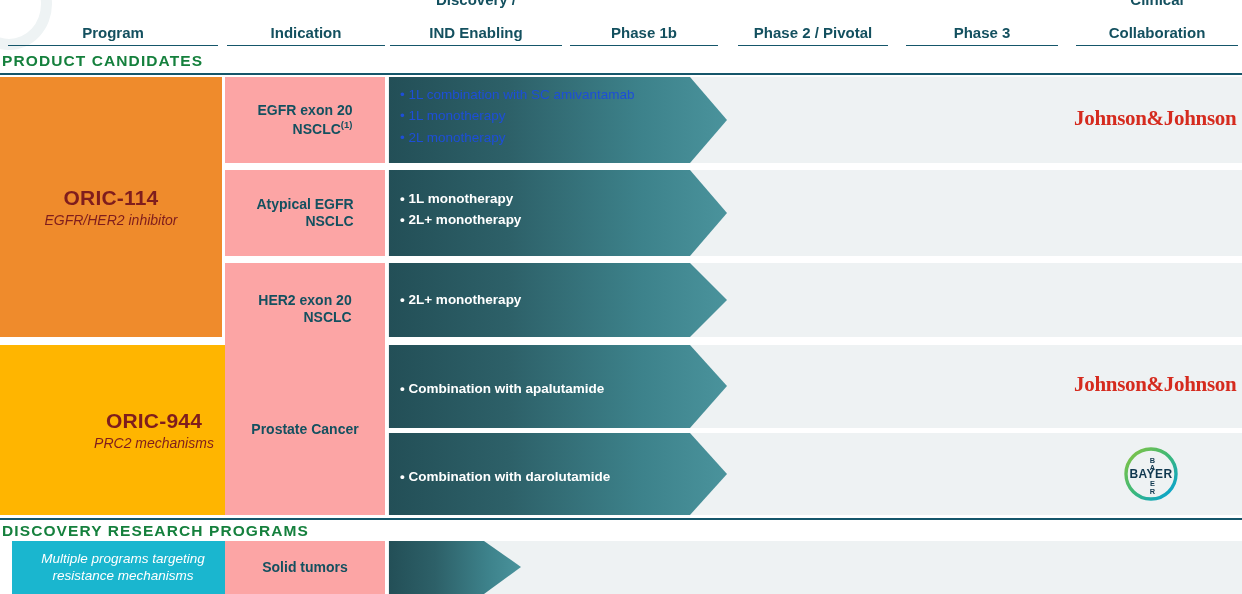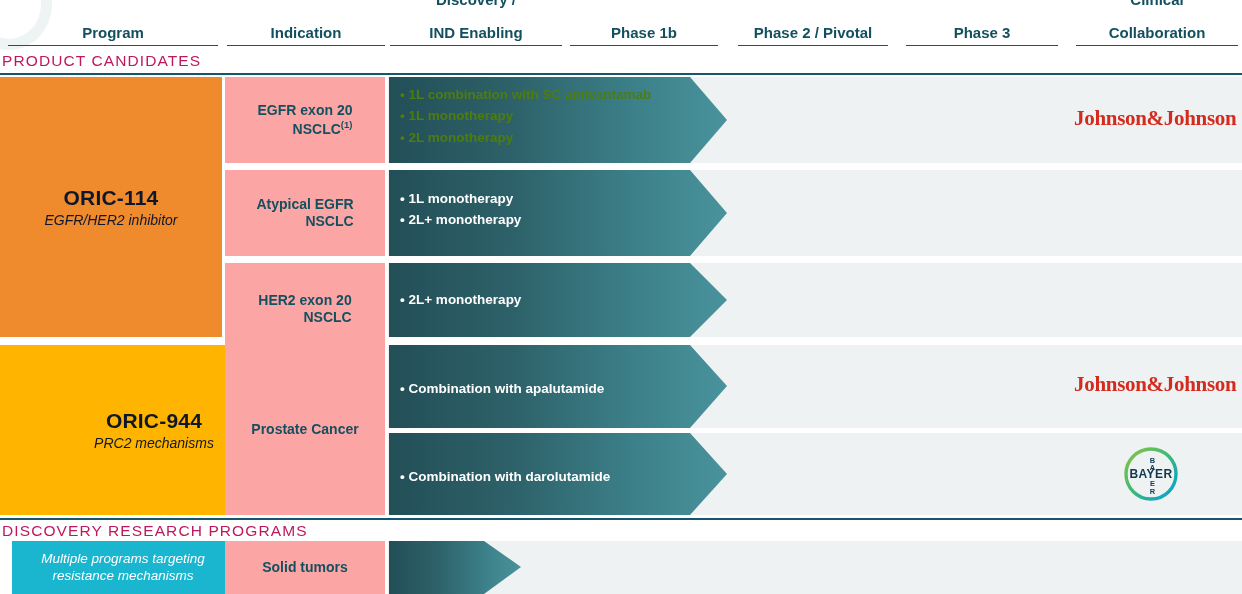--- a/index.html
+++ b/index.html
@@ -27,33 +27,33 @@
     display:flex;align-items:flex-end;justify-content:center;
     text-align:center;line-height:1.12;
     padding-bottom:3px;box-sizing:border-box;
     border-bottom:1.6px solid #15566a;
   }
   .hcell span{display:block;width:100%;}
 
   
   .section-title{
     position:absolute;left:2px;
-    color:#be185d;font-weight:normal;font-size:15.5px;
+    color:#15803d;font-weight:bold;font-size:15.5px;
     letter-spacing:1.1px;
   }
   .section-rule{
     position:absolute;left:0;width:1242px;height:1.6px;background:#15566a;
   }
 
   
   .prog{
     position:absolute;
     display:flex;flex-direction:column;
     align-items:center;justify-content:center;
-    color:#0f172a;text-align:center;
+    color:#7f1d1d;text-align:center;
   }
   .prog .pname{font-size:21px;font-weight:bold;letter-spacing:.2px;}
   .prog .psub{font-size:14px;font-style:italic;margin-top:2px;}
 
   .disc-prog{
     position:absolute;
     display:flex;align-items:center;justify-content:center;
     color:#ffffff;text-align:center;
     font-style:italic;font-size:13.5px;line-height:1.25;
   }
@@ -155,21 +155,21 @@
       </linearGradient>
     </defs>
     <polygon points="389,77 690,77 727,120 690,163 389,163" fill="url(#barGrad)"></polygon>
     <polygon points="389,170 690,170 727,213 690,256 389,256" fill="url(#barGrad)"></polygon>
     <polygon points="389,263 690,263 727,300 690,337 389,337" fill="url(#barGrad)"></polygon>
     <polygon points="389,345 690,345 727,386 690,428 389,428" fill="url(#barGrad)"></polygon>
     <polygon points="389,433 690,433 727,474 690,515 389,515" fill="url(#barGrad)"></polygon>
     <polygon points="389,541 484,541 521,567 484,594 389,594" fill="url(#barGrad)"></polygon>
   </svg>
 
-  <div style="position:absolute;left:400px;top:84px;width:300px;color:#4d7c0f;font-size:13.5px;font-weight:bold;line-height:1.58;">
+  <div style="position:absolute;left:400px;top:84px;width:300px;color:#1d4ed8;font-size:13.5px;font-weight:normal;line-height:1.58;">
     <div>•&nbsp;<span>1L combination with SC amivantamab</span></div>
     <div>•&nbsp;<span>1L monotherapy</span></div>
     <div>•&nbsp;<span>2L monotherapy</span></div>
   </div>
 
   <div class="jnj" style="left:1074px;top:106px;">Johnson&amp;Johnson</div>
 
   <div class="ind" style="left:225px;top:170px;width:160px;height:86px;">
     <div>
       <span>Atypical EGFR</span><br>

